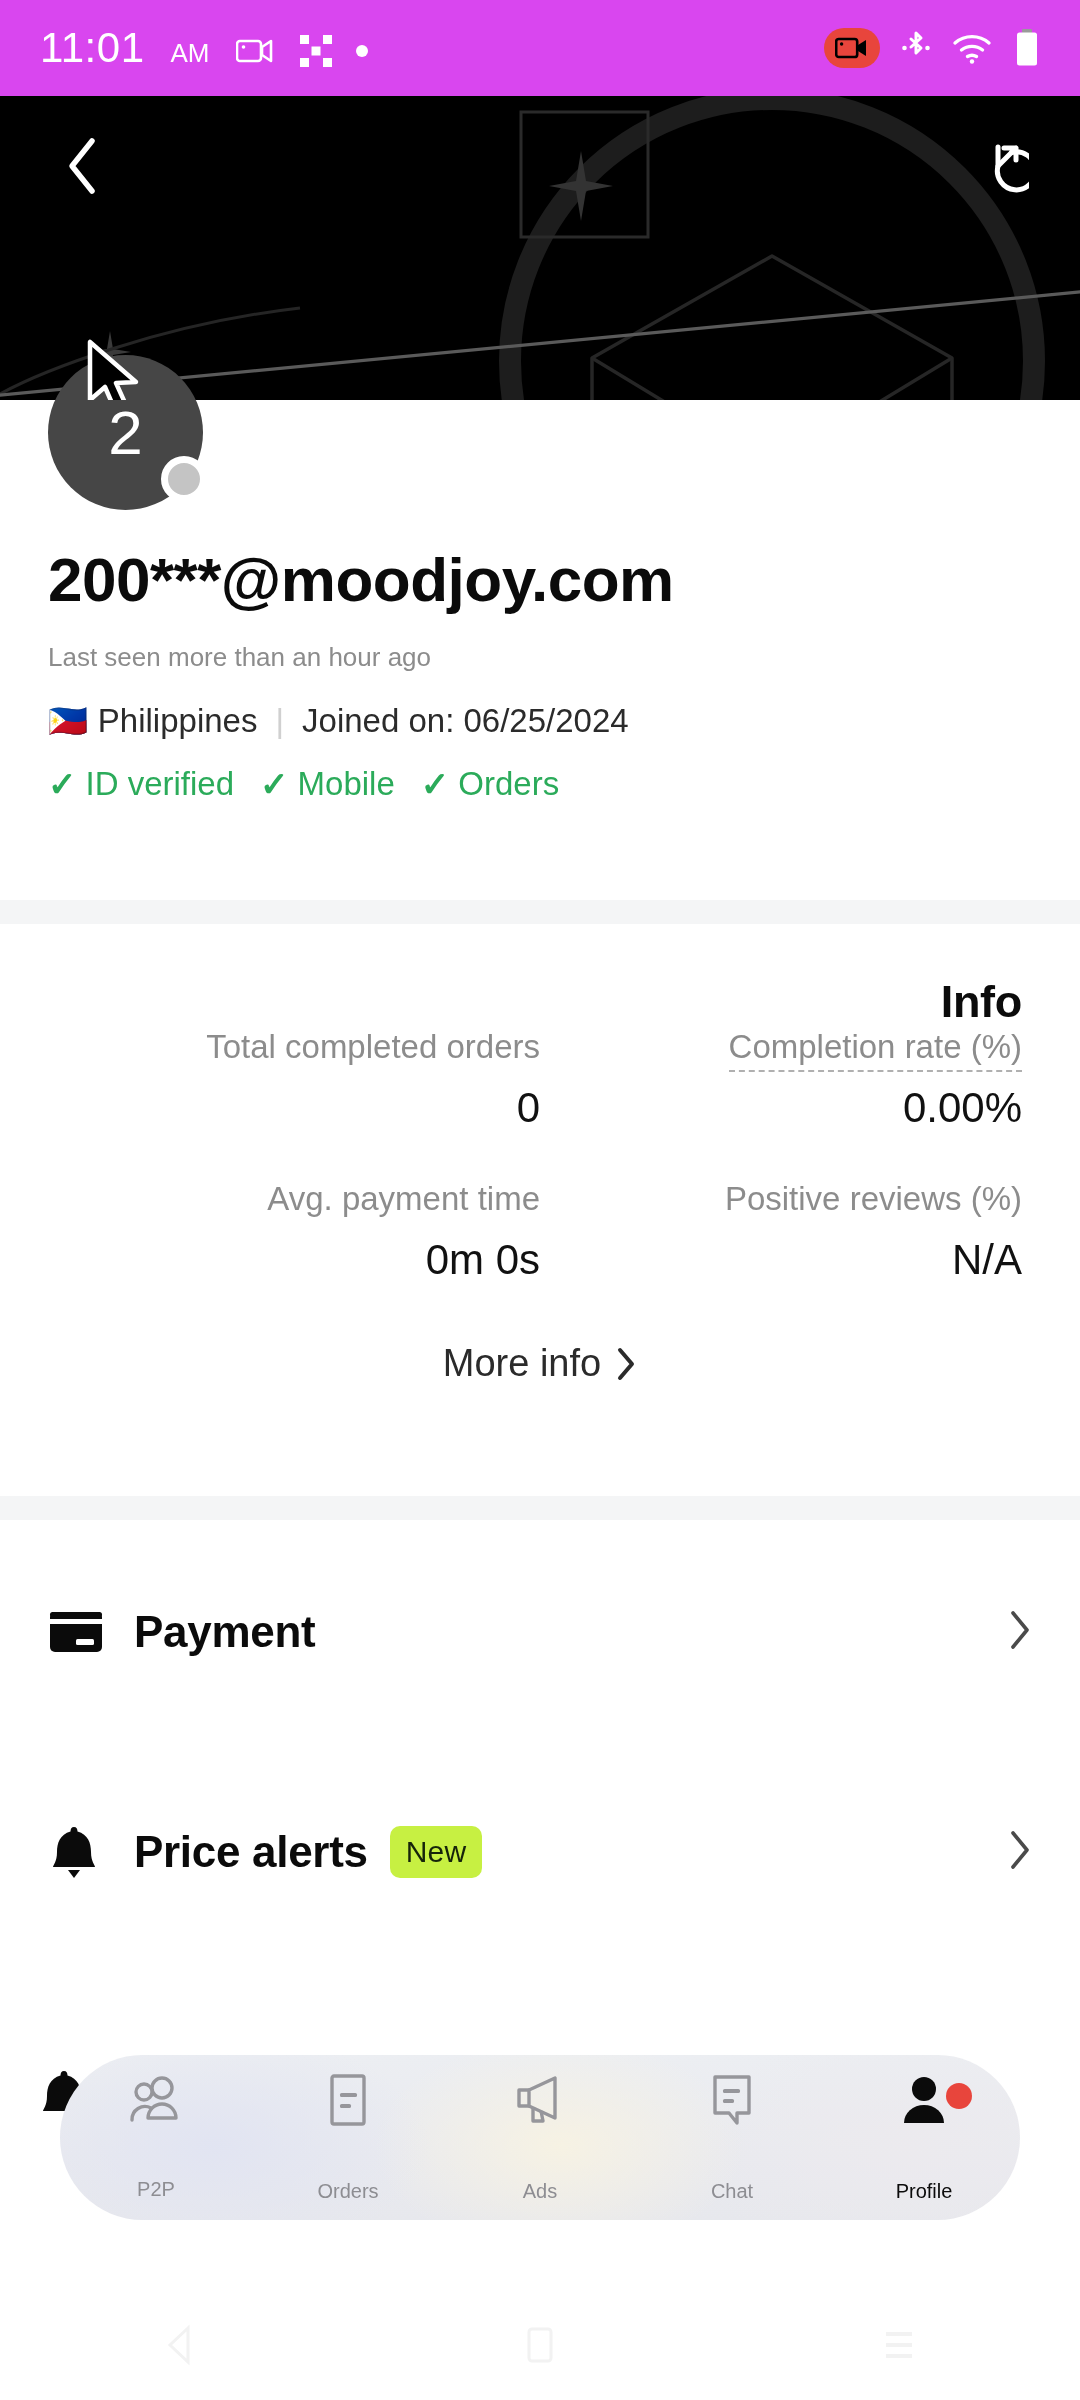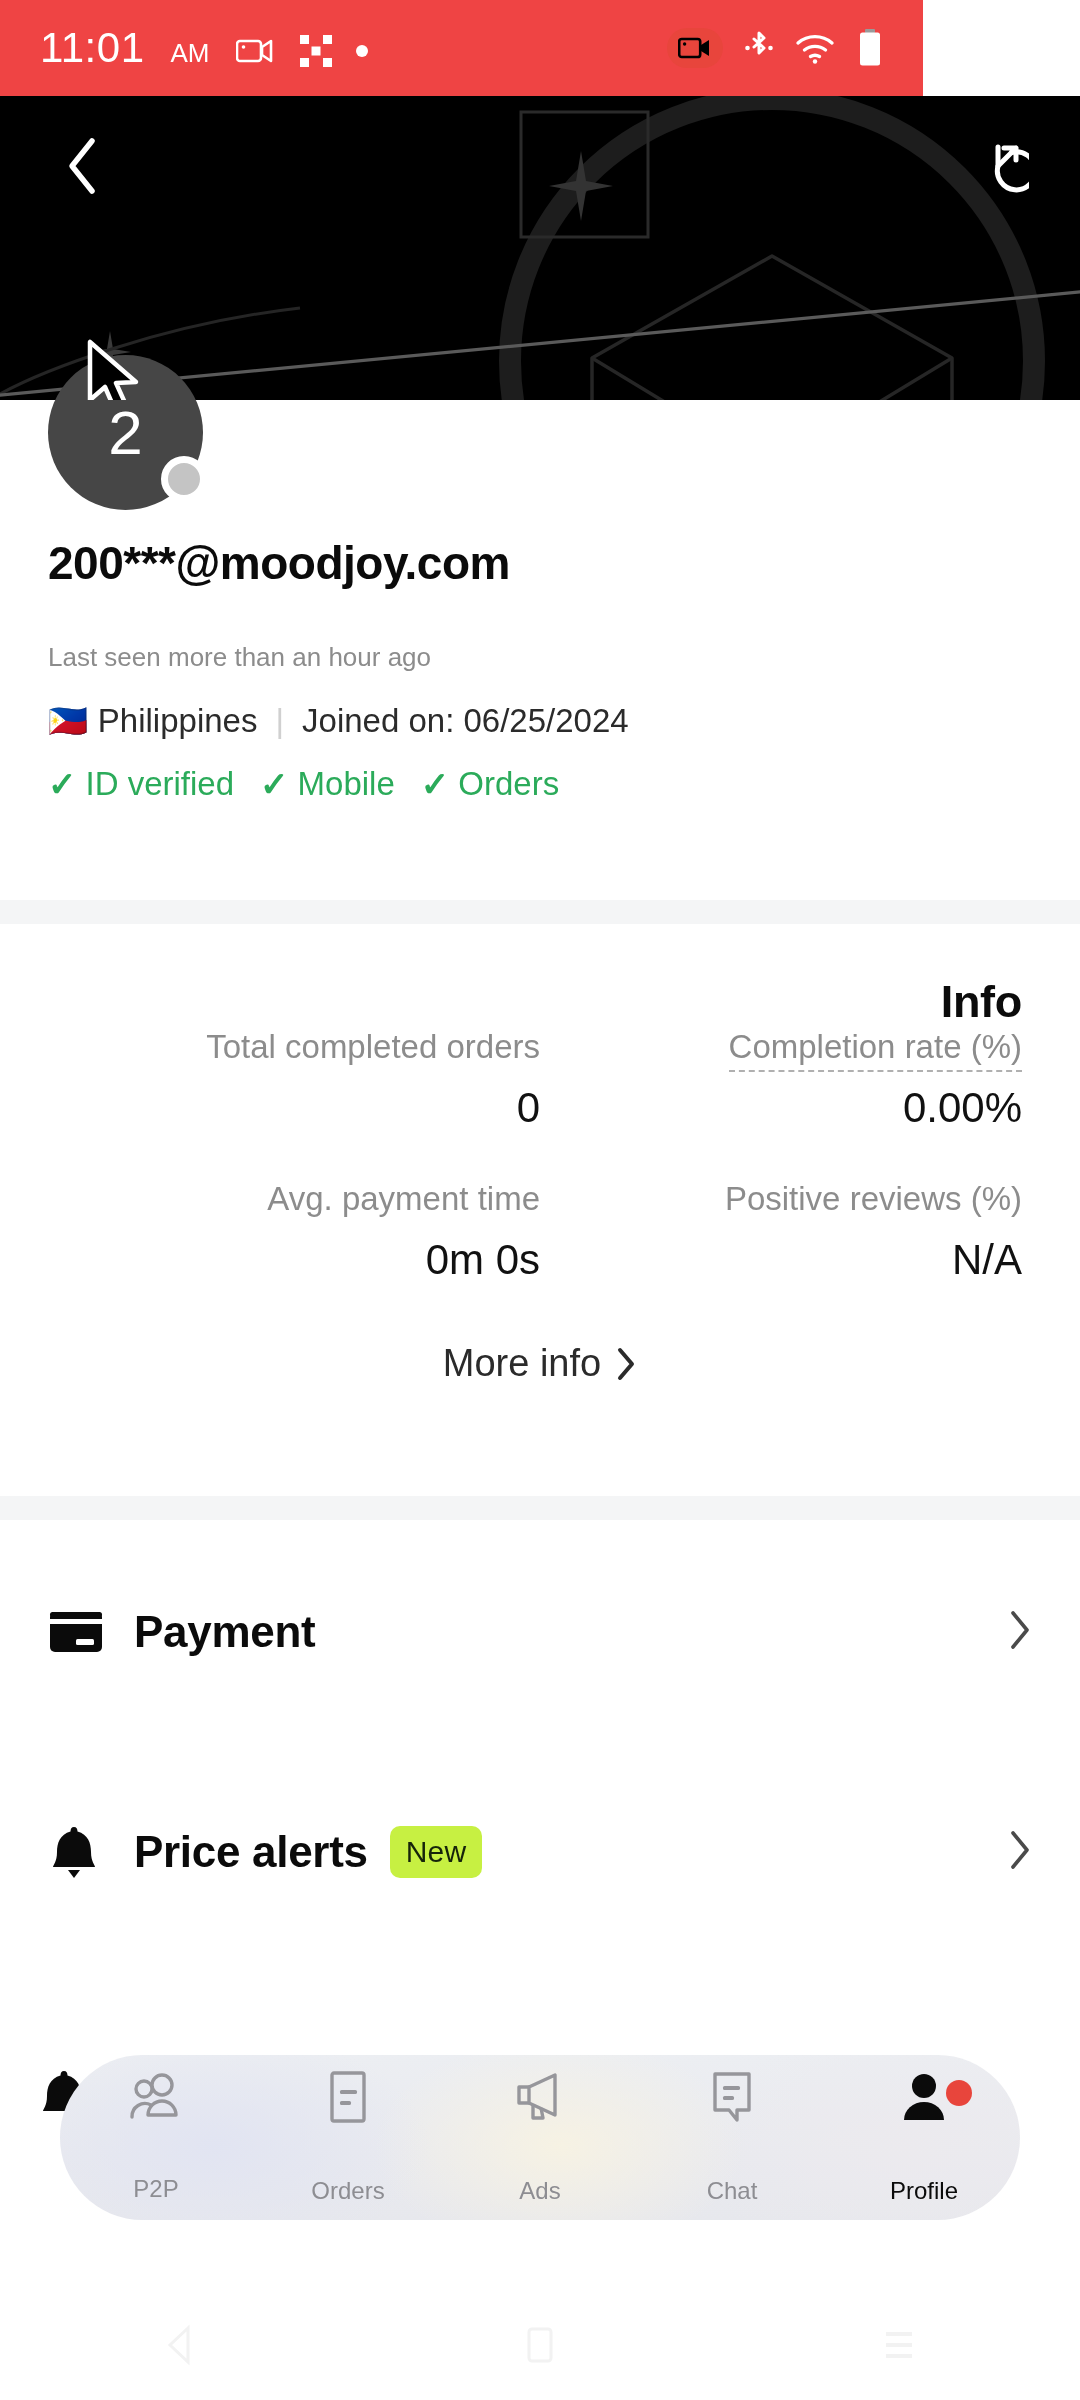--- a/index.html
+++ b/index.html
@@ -6,22 +6,22 @@
   html,body { width:1080px; height:2400px; }
   body {
     font-family:"Liberation Sans", sans-serif;
     background:#ffffff;
     overflow:hidden;
     position:relative;
   }
 
   
   .statusbar{
-    position:absolute; top:0; left:0; width:923px; height:96px;
-    background:#ef4444; display:flex; align-items:center;
+    position:absolute; top:0; left:0; width:1080px; height:96px;
+    background:#d946ef; display:flex; align-items:center;
     padding:0 40px; color:#fff;
   }
   .sb-left{ display:flex; align-items:flex-end; gap:26px; }
   .sb-time{ font-size:42px; font-weight:400; letter-spacing:.5px; line-height:1; }
   .sb-ampm{ font-size:26px; font-weight:500; line-height:1; padding-bottom:3px; }
   .sb-icons-left{ display:flex; align-items:center; gap:24px; padding-bottom:2px; }
   .sb-right{ margin-left:auto; display:flex; align-items:center; gap:22px; }
   .rec-badge{
     width:56px;height:40px;border-radius:20px;background:#e8453c;
     display:flex;align-items:center;justify-content:center;
@@ -52,22 +52,22 @@
     width:155px;height:155px;border-radius:50%;background:#464646;
     display:flex;align-items:center;justify-content:center;
     color:#fff;font-size:62px;font-weight:400;
   }
   .avatar-status{
     position:absolute; right:-4px; bottom:8px;
     width:46px;height:46px;border-radius:50%;
     background:#c4c4c4; border:7px solid #fff;
   }
   .username{
-    position:absolute; top:136px; left:48px;
-    font-size:46px; font-weight:700; color:#0b0b0b; letter-spacing:-.5px;
+    position:absolute; top:144px; left:48px;
+    font-size:62px; font-weight:700; color:#0b0b0b; letter-spacing:-.5px;
   }
   .lastseen{
     position:absolute; top:242px; left:48px;
     font-size:26px; color:#8c8c8c; font-weight:400;
   }
   .countryline{
     position:absolute; top:302px; left:48px;
     font-size:33px; color:#2b2b2b; display:flex; align-items:center; gap:10px;
   }
   .flag{ font-size:32px; line-height:1; }
@@ -120,21 +120,21 @@
       radial-gradient(ellipse 260px 150px at 52% 55%, rgba(248,243,226,.9), rgba(248,243,226,0) 72%),
       radial-gradient(ellipse 300px 160px at 88% 55%, rgba(236,234,238,.95), rgba(236,234,238,0) 72%),
       linear-gradient(180deg,#eceef2 0%, #e9eaef 60%, #e7e8ed 100%);
     display:flex; align-items:center;
   }
   .navitem{
     flex:1; display:flex; flex-direction:column;
     align-items:center; justify-content:center; gap:12px;
     cursor:pointer; position:relative;
   }
-  .navlabel{ font-size:24px; color:#8d8d92; font-weight:400;margin-top:41px; }
+  .navlabel{ font-size:20px; color:#8d8d92; font-weight:400;margin-top:41px; }
   .navitem.active .navlabel{ color:#0b0b0b; font-weight:400; }
   .nav-dot{
     position:absolute; width:26px;height:26px;border-radius:50%;
     background:#e8453c; top:10px; left:calc(50% + 22px);
   }
   .behind-icon{ position:absolute; left:38px; top:2068px; z-index:-0; }
   .behind-chev{ position:absolute; left:978px; top:2080px; }
 
   
   .sysnav{

